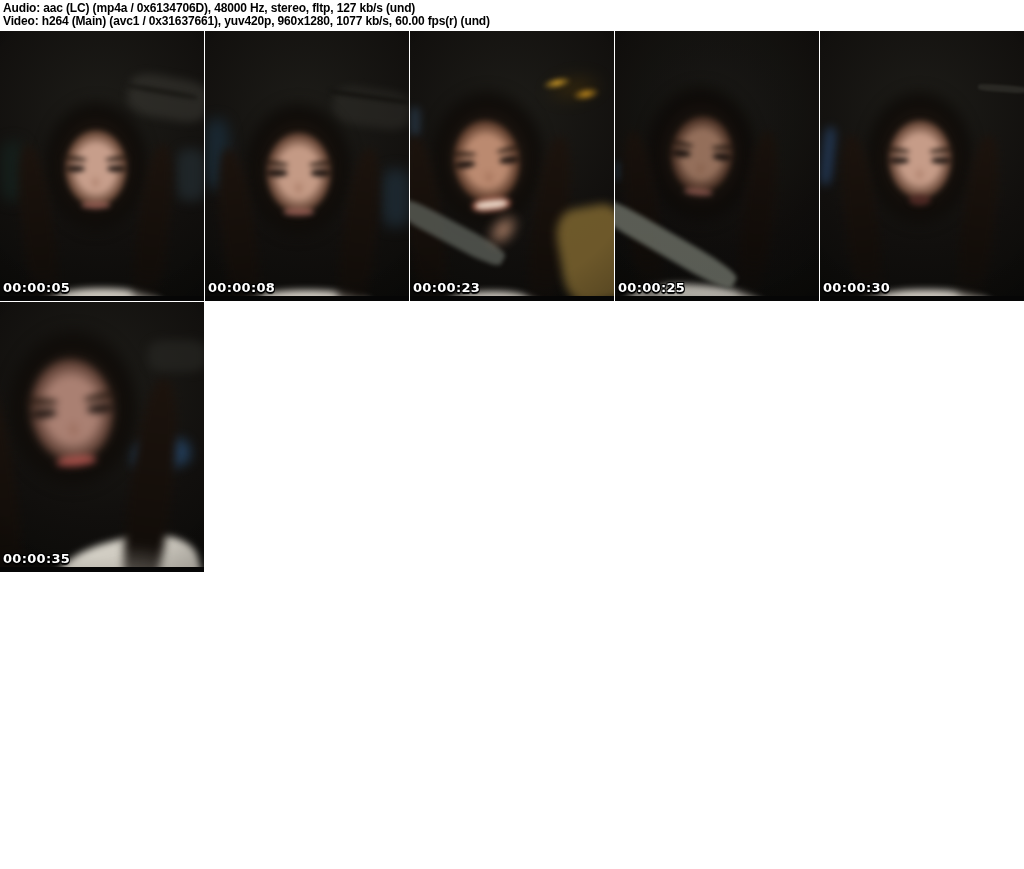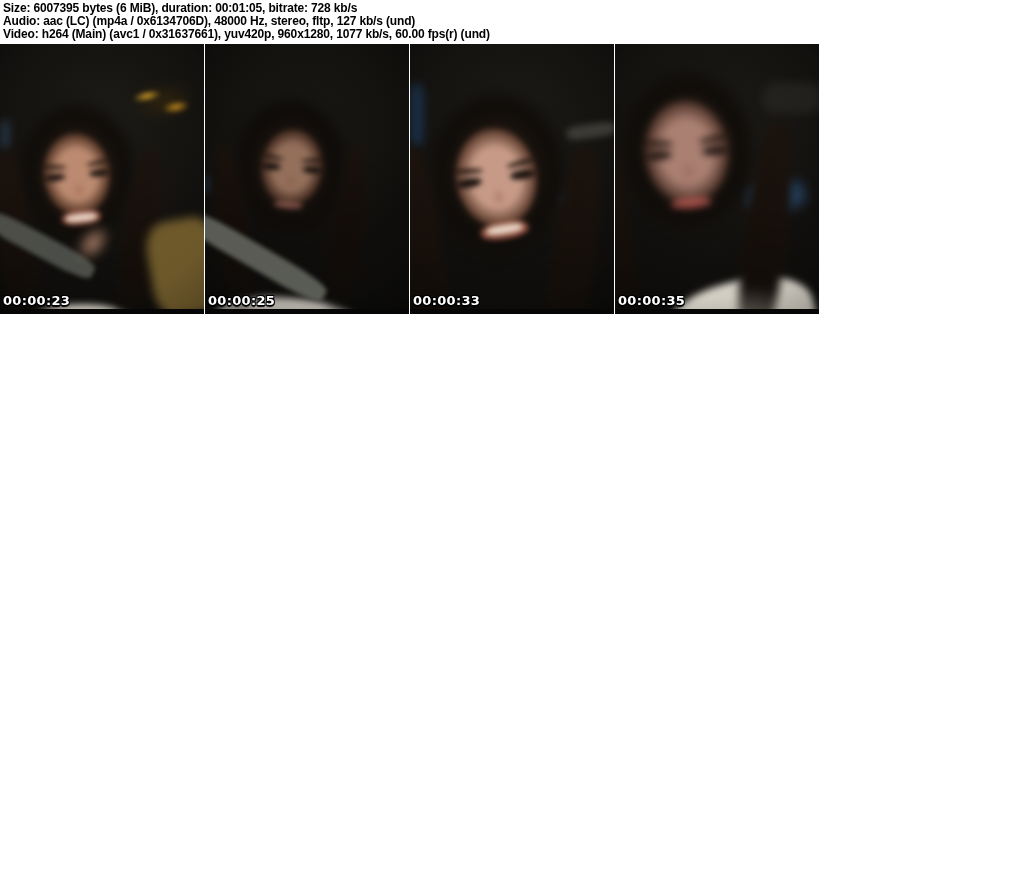--- a/index.html
+++ b/index.html
@@ -21,26 +21,67 @@
   .teeth-in{position:absolute;left:12%;top:18%;width:76%;height:55%;background:#e8d5c5;border-radius:35%}
   .vig{position:absolute;inset:0;z-index:15}
   .strip{position:absolute;left:0;right:0;bottom:0;height:5px;background:#060606;z-index:20}
   .ts{position:absolute;left:3px;bottom:6px;z-index:30;font-family:"DejaVu Sans",sans-serif;font-weight:bold;font-size:13px;color:#fff;
       text-shadow:-1px -1px 0 #000,1px -1px 0 #000,-1px 1px 0 #000,1px 1px 0 #000,0 2px 1px #000;letter-spacing:.3px}
 </style>
 </head>
 <body>
 
 <div class="header">
-  <div class="hline">Size: 6007395 bytes (6 MiB), duration: 00:01:05, bitrate: 728 kb/s</div>
   <div class="hline">Audio: aac (LC) (mp4a / 0x6134706D), 48000 Hz, stereo, fltp, 127 kb/s (und)</div>
   <div class="hline">Video: h264 (Main) (avc1 / 0x31637661), yuv420p, 960x1280, 1077 kb/s, 60.00 fps(r) (und)</div>
 </div>
 
 <div class="grid" id="thumb-grid">
+    <div class="thumb">
+      <div class="patch" style="left: 0px; top: 110px; width: 26px; height: 60px; opacity: 0.8; border-radius: 30%; filter: blur(7px); transform: rotate(0deg); z-index: 2; background: rgb(21, 33, 29);"></div>
+      <div class="patch" style="left: 128px; top: 46px; width: 80px; height: 42px; opacity: 0.5; border-radius: 30%; filter: blur(4px); transform: rotate(10deg); z-index: 2; background: rgb(63, 62, 56);"></div>
+      <div class="patch" style="left: 126px; top: 58px; width: 72px; height: 5px; opacity: 0.8; border-radius: 30%; filter: blur(2px); transform: rotate(10deg); z-index: 2; background: rgb(21, 20, 16);"></div>
+      <div class="patch" style="left: 176px; top: 118px; width: 30px; height: 52px; opacity: 0.7; border-radius: 30%; filter: blur(6px); transform: rotate(0deg); z-index: 2; background: rgb(36, 46, 51);"></div>
+      <div class="hair" style="left: calc(47% - 80px); top: calc(55% - 114px); width: 160px; height: 200px; background: radial-gradient(50% 50%, rgb(26, 19, 14) 35%, rgb(15, 12, 9) 55%, rgba(9, 7, 5, 0) 72%);"></div>
+      <div class="torso" style="left: 50%; top: 102%; width: 130px; height: 50px; transform: translate(-50%, -35%) rotate(0deg); background: linear-gradient(rgb(216, 211, 201) 0%, rgb(183, 178, 168) 100%); border-radius: 45% 45% 8% 8%;"></div>
+      <div class="strand" style="left: calc(47% - 72.68px); top: calc(55% - 35.4px); width: 31.28px; height: 177px; transform: rotate(-7deg); background: linear-gradient(rgb(28, 19, 13) 0%, rgb(18, 13, 9) 70%, rgba(10, 8, 6, 0) 100%);"></div>
+      <div class="strand" style="left: calc(47% + 41.4px); top: calc(55% - 35.4px); width: 31.28px; height: 177px; transform: rotate(7deg); background: linear-gradient(rgb(28, 19, 13) 0%, rgb(18, 13, 9) 70%, rgba(10, 8, 6, 0) 100%);"></div>
+      <div class="face" style="left: 47%; top: 55%; width: 92px; height: 118px; transform: translate(-50%, -52%) rotate(0deg); filter: blur(2.5px); background: radial-gradient(50% 48% at 50% 42%, rgb(199, 158, 139) 40%, rgb(107, 74, 57) 62%, rgba(0, 0, 0, 0) 71%);">
+        <div class="brow" style="left: 14%; transform: rotate(6deg);"></div>
+        <div class="brow" style="right: 14%; transform: rotate(-6deg);"></div>
+        <div class="eye" style="left: 17%;"></div>
+        <div class="eye" style="right: 17%;"></div>
+        <div class="nose"></div>
+        <div class="mouth" style="width: 32%; height: 6%; background: rgb(140, 88, 78); border-radius: 50%;"></div>
+      </div>
+      <div class="vig" style="background: radial-gradient(120% 100% at 50% 42%, rgba(0, 0, 0, 0) 52%, rgba(0, 0, 0, 0.5) 100%);"></div>
+      <div class="strip"></div>
+      <span class="ts">00:00:05</span>
+    </div>
+    <div class="thumb">
+      <div class="patch" style="left: 0px; top: 88px; width: 24px; height: 70px; opacity: 0.8; border-radius: 30%; filter: blur(7px); transform: rotate(0deg); z-index: 2; background: rgb(27, 45, 58);"></div>
+      <div class="patch" style="left: 176px; top: 138px; width: 30px; height: 58px; opacity: 0.8; border-radius: 30%; filter: blur(7px); transform: rotate(0deg); z-index: 2; background: rgb(31, 45, 55);"></div>
+      <div class="patch" style="left: 128px; top: 58px; width: 78px; height: 38px; opacity: 0.45; border-radius: 30%; filter: blur(4px); transform: rotate(8deg); z-index: 2; background: rgb(53, 52, 47);"></div>
+      <div class="patch" style="left: 124px; top: 64px; width: 82px; height: 4px; opacity: 0.9; border-radius: 30%; filter: blur(2px); transform: rotate(8deg); z-index: 2; background: rgb(16, 15, 12);"></div>
+      <div class="hair" style="left: calc(46% - 82.5px); top: calc(57% - 117.5px); width: 165px; height: 205px; background: radial-gradient(50% 50%, rgb(26, 19, 14) 35%, rgb(15, 12, 9) 55%, rgba(9, 7, 5, 0) 72%);"></div>
+      <div class="torso" style="left: 50%; top: 102%; width: 140px; height: 45px; transform: translate(-50%, -35%) rotate(0deg); background: linear-gradient(rgb(221, 216, 207) 0%, rgb(183, 178, 168) 100%); border-radius: 45% 45% 8% 8%;"></div>
+      <div class="strand" style="left: calc(46% - 76.314px); top: calc(57% - 37.17px); width: 32.844px; height: 185.85px; transform: rotate(-7deg); background: linear-gradient(rgb(28, 19, 13) 0%, rgb(18, 13, 9) 70%, rgba(10, 8, 6, 0) 100%);"></div>
+      <div class="strand" style="left: calc(46% + 43.47px); top: calc(57% - 37.17px); width: 32.844px; height: 185.85px; transform: rotate(7deg); background: linear-gradient(rgb(28, 19, 13) 0%, rgb(18, 13, 9) 70%, rgba(10, 8, 6, 0) 100%);"></div>
+      <div class="face" style="left: 46%; top: 57%; width: 96.6px; height: 123.9px; transform: translate(-50%, -52%) rotate(0deg); filter: blur(2.5px); background: radial-gradient(50% 48% at 50% 42%, rgb(196, 154, 133) 40%, rgb(104, 71, 55) 62%, rgba(0, 0, 0, 0) 71%);">
+        <div class="brow" style="left: 14%; transform: rotate(6deg);"></div>
+        <div class="brow" style="right: 14%; transform: rotate(-6deg);"></div>
+        <div class="eye" style="left: 17%;"></div>
+        <div class="eye" style="right: 17%;"></div>
+        <div class="nose"></div>
+        <div class="mouth" style="width: 32%; height: 6%; background: rgb(140, 88, 78); border-radius: 50%;"></div>
+      </div>
+      <div class="vig" style="background: radial-gradient(120% 100% at 50% 42%, rgba(0, 0, 0, 0) 52%, rgba(0, 0, 0, 0.5) 100%);"></div>
+      <div class="strip"></div>
+      <span class="ts">00:00:08</span>
+    </div>
     <div class="thumb">
       <div class="patch" style="left: 118px; top: 34px; width: 92px; height: 46px; opacity: 0.6; border-radius: 30%; filter: blur(7px); transform: rotate(-10deg); z-index: 2; background: radial-gradient(50% 50%, rgb(74, 52, 8) 0%, rgba(0, 0, 0, 0) 70%);"></div>
       <div class="patch" style="left: 126px; top: 44px; width: 42px; height: 16px; opacity: 0.95; border-radius: 30%; filter: blur(2px); transform: rotate(-12deg); z-index: 2; background: radial-gradient(50% 50%, rgb(220, 164, 40) 0%, rgba(0, 0, 0, 0) 70%);"></div>
       <div class="patch" style="left: 156px; top: 54px; width: 40px; height: 18px; opacity: 0.95; border-radius: 30%; filter: blur(2px); transform: rotate(-10deg); z-index: 2; background: radial-gradient(50% 50%, rgb(201, 143, 29) 0%, rgba(0, 0, 0, 0) 70%);"></div>
       <div class="patch" style="left: -20px; top: 190px; width: 120px; height: 22px; opacity: 0.75; border-radius: 30%; filter: blur(2px); transform: rotate(28deg); z-index: 11; background: rgb(95, 99, 92);"></div>
       <div class="patch" style="left: 150px; top: 175px; width: 70px; height: 96px; opacity: 0.85; border-radius: 30%; filter: blur(5px); transform: rotate(-10deg); z-index: 11; background: rgb(126, 102, 48);"></div>
       <div class="patch" style="left: 0px; top: 76px; width: 10px; height: 30px; opacity: 0.5; border-radius: 30%; filter: blur(4px); transform: rotate(0deg); z-index: 2; background: rgb(53, 80, 107);"></div>
       <div class="patch" style="left: 72px; top: 168px; width: 42px; height: 62px; opacity: 0.9; border-radius: 30%; filter: blur(4px); transform: rotate(40deg); z-index: 12; background: radial-gradient(50% 50%, rgb(185, 138, 112) 0%, rgba(0, 0, 0, 0) 70%);"></div>
       <div class="hair" style="left: calc(38% - 87.5px); top: calc(53% - 120px); width: 175px; height: 210px; background: radial-gradient(50% 50%, rgb(26, 19, 14) 35%, rgb(15, 12, 9) 55%, rgba(9, 7, 5, 0) 72%);"></div>
       <div class="torso" style="left: 40%; top: 103%; width: 110px; height: 50px; transform: translate(-50%, -35%) rotate(0deg); background: linear-gradient(rgb(214, 209, 199) 0%, rgb(183, 178, 168) 100%); border-radius: 45% 45% 8% 8%;"></div>
@@ -73,39 +114,37 @@
         <div class="eye" style="left: 17%;"></div>
         <div class="eye" style="right: 17%;"></div>
         <div class="nose"></div>
         <div class="mouth" style="width: 32%; height: 6%; background: rgb(140, 88, 78); border-radius: 50%;"></div>
       </div>
       <div class="vig" style="background: radial-gradient(120% 100% at 50% 42%, rgba(0, 0, 0, 0) 52%, rgba(0, 0, 0, 0.5) 100%), linear-gradient(rgba(0, 0, 0, 0.12), rgba(0, 0, 0, 0.12));"></div>
       <div class="strip"></div>
       <span class="ts">00:00:25</span>
     </div>
     <div class="thumb">
-      <div class="patch" style="left: 0px; top: 40px; width: 14px; height: 62px; opacity: 0.6; border-radius: 30%; filter: blur(5px); transform: rotate(0deg); z-index: 2; background: rgb(30, 64, 101);"></div>
-      <div class="patch" style="left: 156px; top: 80px; width: 50px; height: 14px; opacity: 0.7; border-radius: 30%; filter: blur(3px); transform: rotate(-8deg); z-index: 2; background: rgb(76, 75, 69);"></div>
-      <div class="patch" style="left: 148px; top: 150px; width: 26px; height: 10px; opacity: 0.5; border-radius: 30%; filter: blur(4px); transform: rotate(0deg); z-index: 2; background: rgb(42, 74, 110);"></div>
-      <div class="hair" style="left: calc(43% - 102.5px); top: calc(55% - 142.5px); width: 205px; height: 245px; background: radial-gradient(50% 50%, rgb(26, 19, 14) 35%, rgb(15, 12, 9) 55%, rgba(9, 7, 5, 0) 72%);"></div>
-      <div class="strand" style="left: calc(43% - 94.484px); top: calc(55% - 46.02px); width: 40.664px; height: 230.1px; transform: rotate(-7deg); background: linear-gradient(rgb(28, 19, 13) 0%, rgb(18, 13, 9) 70%, rgba(10, 8, 6, 0) 100%);"></div>
-      <div class="strand" style="left: calc(43% + 53.82px); top: calc(55% - 46.02px); width: 40.664px; height: 230.1px; transform: rotate(7deg); background: linear-gradient(rgb(28, 19, 13) 0%, rgb(18, 13, 9) 70%, rgba(10, 8, 6, 0) 100%);"></div>
-      <div class="face" style="left: 43%; top: 55%; width: 119.6px; height: 153.4px; transform: translate(-50%, -52%) rotate(-9deg); filter: blur(2.5px); background: radial-gradient(50% 48% at 50% 42%, rgb(198, 154, 135) 40%, rgb(106, 71, 55) 62%, rgba(0, 0, 0, 0) 71%);">
+      <div class="patch" style="left: 2px; top: 96px; width: 12px; height: 58px; opacity: 0.55; border-radius: 30%; filter: blur(5px); transform: rotate(6deg); z-index: 2; background: rgb(44, 80, 128);"></div>
+      <div class="patch" style="left: 158px; top: 54px; width: 48px; height: 7px; opacity: 0.8; border-radius: 30%; filter: blur(1px); transform: rotate(4deg); z-index: 2; background: rgb(47, 46, 41);"></div>
+      <div class="hair" style="left: calc(49% - 82.5px); top: calc(52% - 116.5px); width: 165px; height: 205px; background: radial-gradient(50% 50%, rgb(26, 19, 14) 35%, rgb(15, 12, 9) 55%, rgba(9, 7, 5, 0) 72%);"></div>
+      <div class="torso" style="left: 52%; top: 103%; width: 150px; height: 55px; transform: translate(-50%, -35%) rotate(0deg); background: linear-gradient(rgb(217, 212, 203) 0%, rgb(183, 178, 168) 100%); border-radius: 45% 45% 8% 8%;"></div>
+      <div class="strand" style="left: calc(49% - 74.1336px); top: calc(52% - 36.108px); width: 31.9056px; height: 180.54px; transform: rotate(-7deg); background: linear-gradient(rgb(28, 19, 13) 0%, rgb(18, 13, 9) 70%, rgba(10, 8, 6, 0) 100%);"></div>
+      <div class="strand" style="left: calc(49% + 42.228px); top: calc(52% - 36.108px); width: 31.9056px; height: 180.54px; transform: rotate(7deg); background: linear-gradient(rgb(28, 19, 13) 0%, rgb(18, 13, 9) 70%, rgba(10, 8, 6, 0) 100%);"></div>
+      <div class="face" style="left: 49%; top: 52%; width: 93.84px; height: 120.36px; transform: translate(-50%, -52%) rotate(0deg); filter: blur(2.5px); background: radial-gradient(50% 48% at 50% 42%, rgb(198, 156, 136) 40%, rgb(106, 73, 57) 62%, rgba(0, 0, 0, 0) 71%);">
         <div class="brow" style="left: 14%; transform: rotate(6deg);"></div>
         <div class="brow" style="right: 14%; transform: rotate(-6deg);"></div>
         <div class="eye" style="left: 17%;"></div>
         <div class="eye" style="right: 17%;"></div>
         <div class="nose"></div>
-        <div class="mouth" style="width: 40%; height: 11%; background: rgb(147, 80, 63); border-radius: 45%; overflow: hidden;">
-          <div class="teeth-in"></div>
-        </div>
+        <div class="mouth" style="width: 24%; height: 9%; background: rgb(76, 40, 35); border-radius: 50%;"></div>
       </div>
       <div class="vig" style="background: radial-gradient(120% 100% at 50% 42%, rgba(0, 0, 0, 0) 52%, rgba(0, 0, 0, 0.5) 100%);"></div>
       <div class="strip"></div>
-      <span class="ts">00:00:33</span>
+      <span class="ts">00:00:30</span>
     </div>
     <div class="thumb">
       <div class="patch" style="left: 132px; top: 138px; width: 58px; height: 28px; opacity: 0.8; border-radius: 30%; filter: blur(6px); transform: rotate(-6deg); z-index: 2; background: rgb(38, 71, 106);"></div>
       <div class="patch" style="left: 148px; top: 38px; width: 58px; height: 32px; opacity: 0.6; border-radius: 30%; filter: blur(5px); transform: rotate(0deg); z-index: 2; background: rgb(42, 42, 38);"></div>
       <div class="hair" style="left: calc(36% - 100px); top: calc(46% - 138px); width: 200px; height: 240px; background: radial-gradient(50% 50%, rgb(26, 19, 14) 35%, rgb(15, 12, 9) 55%, rgba(9, 7, 5, 0) 72%);"></div>
       <div class="torso" style="left: 62%; top: 98%; width: 150px; height: 80px; transform: translate(-50%, -35%) rotate(-14deg); background: linear-gradient(rgb(213, 209, 199) 0%, rgb(183, 178, 168) 100%); border-radius: 45% 45% 8% 8%;"></div>
       <div class="strand" style="left: calc(36% - 98.118px); top: calc(46% - 47.79px); width: 42.228px; height: 238.95px; transform: rotate(-7deg); background: linear-gradient(rgb(28, 19, 13) 0%, rgb(18, 13, 9) 70%, rgba(10, 8, 6, 0) 100%);"></div>
       <div class="strand" style="left: calc(36% + 55.89px); top: calc(46% - 47.79px); width: 42.228px; height: 238.95px; transform: rotate(7deg); background: linear-gradient(rgb(28, 19, 13) 0%, rgb(18, 13, 9) 70%, rgba(10, 8, 6, 0) 100%);"></div>
       <div class="face" style="left: 36%; top: 46%; width: 124.2px; height: 159.3px; transform: translate(-50%, -52%) rotate(-5deg); filter: blur(3.5px); background: radial-gradient(50% 48% at 50% 42%, rgb(170, 128, 114) 40%, rgb(92, 62, 51) 62%, rgba(0, 0, 0, 0) 71%);">
         <div class="brow" style="left: 14%; transform: rotate(6deg);"></div>

